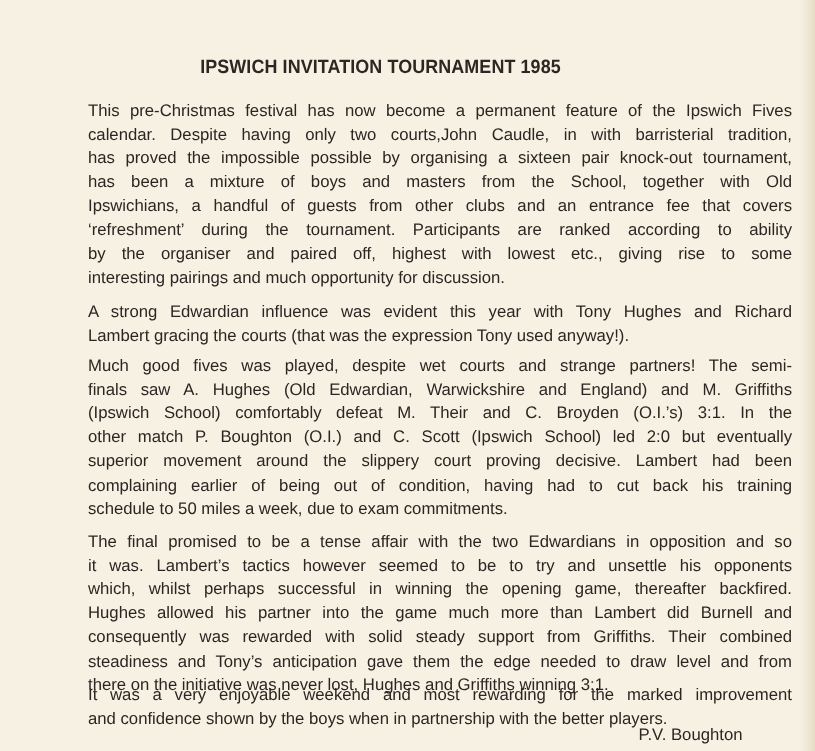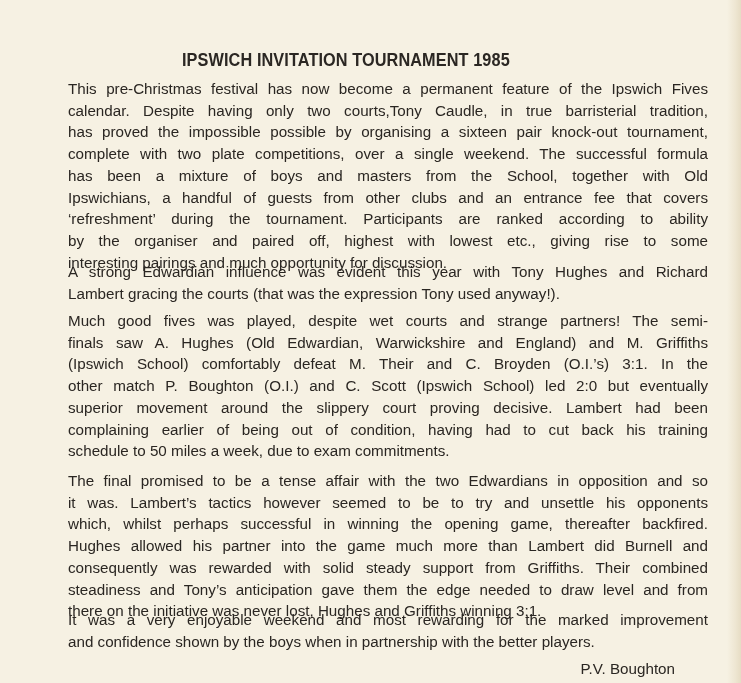--- a/index.html
+++ b/index.html
@@ -15,44 +15,43 @@
     background:linear-gradient(to right,#f6f1e3,#eee6d2 60%,#e6dcc4);
   }
   .page { position:absolute; left:68px; top:0; width:640px; }
   h1 {
     position:absolute; left:114px; top:50px; margin:0;
     font-size:17.5px; font-weight:bold; letter-spacing:0.1px;
     white-space:nowrap; color:#2b2723;
     transform:scaleX(0.93); transform-origin:left top;
   }
   .para {
-    position:absolute; left:0; width:640px; margin:0;
+    position:absolute; left:0; width:640px; margin:12px;
     font-size:15.2px; line-height:21.7px;
     text-align:justify;
   }
   .line { display:block; white-space:nowrap; text-align:justify; text-align-last:justify; }
   .line.last { text-align-last:left; }
   .sig {
     position:absolute; right:33px; top:660px; margin:0;
     font-size:15.2px; white-space:nowrap;text-align:right;
   }
 </style>
 </head>
 <body>
 
 <div class="edge"></div>
 
 <div class="page">
   <h1>IPSWICH INVITATION TOURNAMENT 1985</h1>
 
   <div class="para" style="top:78px">
     <span class="line">This pre-Christmas festival has now become a permanent feature of the Ipswich Fives</span>
-    <span class="line">calendar.  Despite having only two courts,Tony Caudle, in true barristerial tradition,</span>
+    <span class="line">calendar.  Despite having only two courts,John Caudle, in with barristerial tradition,</span>
     <span class="line">has proved the impossible possible by organising a sixteen pair knock-out tournament,</span>
-    <span class="line">complete with two plate competitions, over a single weekend.  The successful formula</span>
     <span class="line">has been a mixture of boys and masters from the School, together with Old</span>
     <span class="line">Ipswichians, a handful of guests from other clubs and an entrance fee that covers</span>
     <span class="line">‘refreshment’ during the tournament.  Participants are ranked according to ability</span>
     <span class="line">by the organiser and paired off, highest with lowest etc., giving rise to some</span>
     <span class="line last">interesting pairings and much opportunity for discussion.</span>
   </div>
 
   <div class="para" style="top:261px">
     <span class="line">A strong Edwardian influence was evident this year with Tony Hughes and Richard</span>
     <span class="line last">Lambert gracing the courts (that was the expression Tony used anyway!).</span>

